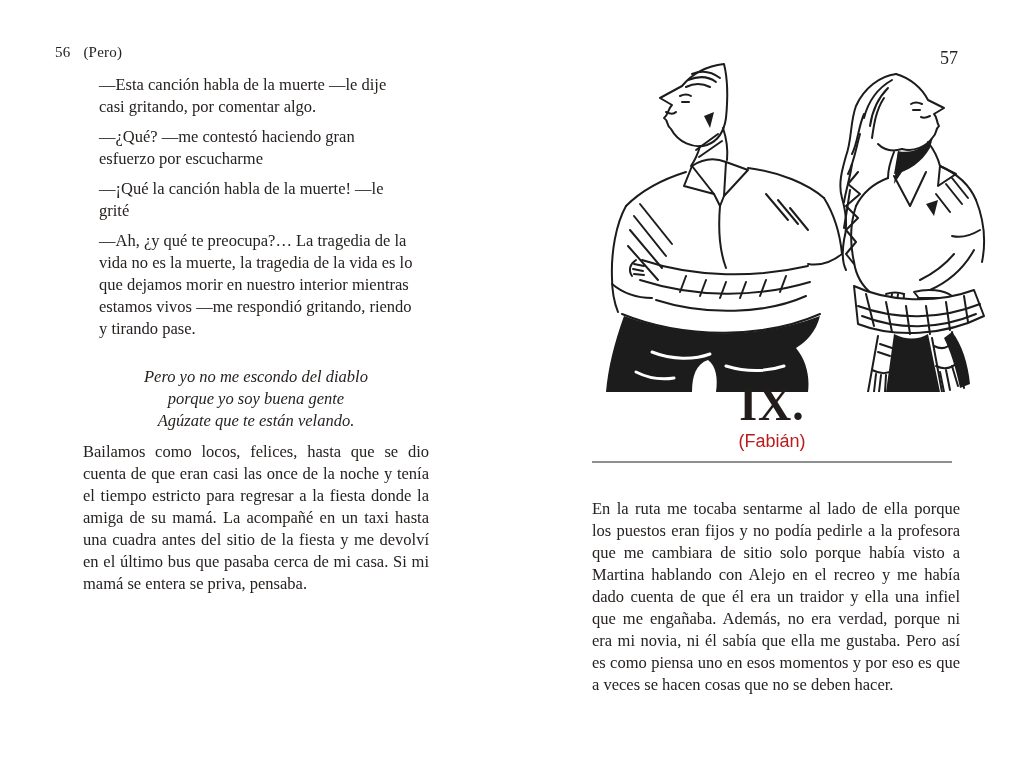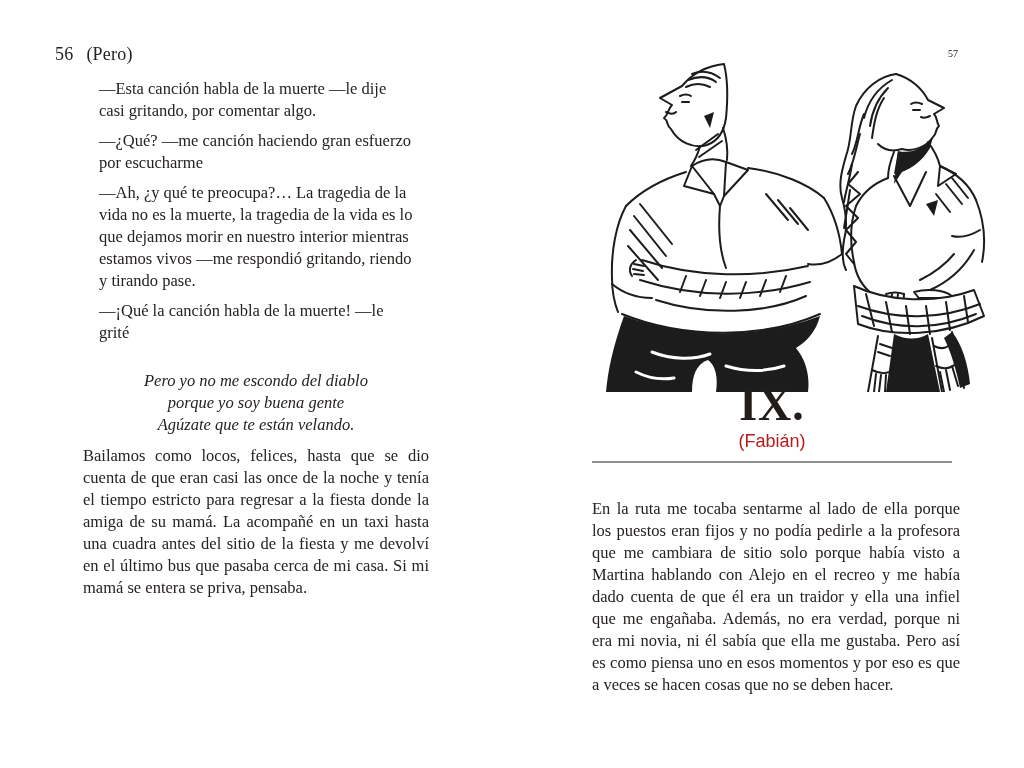--- a/index.html
+++ b/index.html
@@ -2,29 +2,29 @@
 <html><head>
 <meta charset="utf-8">
 <style>
   html,body{margin:0;padding:0;background:#ffffff;}
   .spread{
     position:relative;width:1024px;height:768px;background:#ffffff;
     color:#262220;font-family:"Liberation Serif", serif;overflow:hidden;
   }
   
   .page-left{position:absolute;left:55px;top:44px;width:382px;}
-  .pl-header{display:flex;gap:13px;font-size:18px;letter-spacing:.2px;margin:0 0 13px 0;}
+  .pl-header{display:flex;gap:13px;font-size:15px;letter-spacing:.2px;margin:0 0 13px 0;}
   .pl-body{margin-left:23px;width:356px;font-size:16.5px;line-height:22px;}
   .dialogue p{margin:0 0 8px 0;padding-left:21px;padding-right:20px;text-align:left;}
   .verse{margin:26px 0 9px 0;text-align:center;font-style:italic;}
   .verse div{line-height:22px;}
   .para-main{margin:5px;text-align:justify;}
   
   .page-right{position:absolute;left:578px;top:40px;width:386px;height:720px;}
-  .pr-pagenum{position:absolute;top:8px;right:6px;font-size:10px;}
+  .pr-pagenum{position:absolute;top:8px;right:6px;font-size:18px;}
   .illustration{position:absolute;left:18px;top:14px;width:392px;height:338px;}
   .chapter-head{position:absolute;top:342px;left:14px;width:360px;text-align:center;}
   .chapter-num{font-size:46px;line-height:46px;font-weight:bold;letter-spacing:1px;color:#221c1a;}
   .chapter-sub{font-family:"Liberation Sans", sans-serif;font-size:18px;line-height:22px;color:#b91c1c;margin-top:2px;}
   .rule{border:0;border-top:2px solid #8f8f8f;margin:9px 0 0 0;}
   .para-right{position:absolute;top:458px;left:14px;width:368px;font-size:16.5px;line-height:22px;text-align:justify;margin:0;}
   svg *{vector-effect:non-scaling-stroke;}
 </style>
 </head>
 <body>
@@ -32,23 +32,23 @@
 <div class="spread">
 
   <div class="page-left">
     <div class="pl-header">
       <span>56</span>
       <span>(Pero)</span>
     </div>
     <div class="pl-body">
       <div class="dialogue">
         <p>—Esta canción habla de la muerte —le dije casi gritando, por comentar algo.</p>
-        <p>—¿Qué? —me canción haciendo gran esfuerzo por escucharme</p>
+        <p>—¿Qué? —me contestó haciendo gran esfuerzo por escucharme</p>
+        <p>—¡Qué la canción habla de la muerte! —le grité</p>
         <p>—Ah, ¿y qué te preocupa?… La tragedia de la vida no es la muerte, la tragedia de la vida es lo que dejamos morir en nuestro interior mientras estamos vivos —me respondió gritando, riendo y tirando pase.</p>
-        <p>—¡Qué la canción habla de la muerte! —le grité</p>
       </div>
       <div class="verse">
         <div>Pero yo no me escondo del diablo</div>
         <div>porque yo soy buena gente</div>
         <div>Agúzate que te están velando.</div>
       </div>
       <p class="para-main">Bailamos como locos, felices, hasta que se dio cuenta de que eran casi las once de la noche y tenía el tiempo estricto para regresar a la fiesta donde la amiga de su mamá. La acompañé en un taxi hasta una cuadra antes del sitio de la fiesta y me devolví en el último bus que pasaba cerca de mi casa. Si mi mamá se entera se priva, pensaba.</p>
     </div>
   </div>
 

